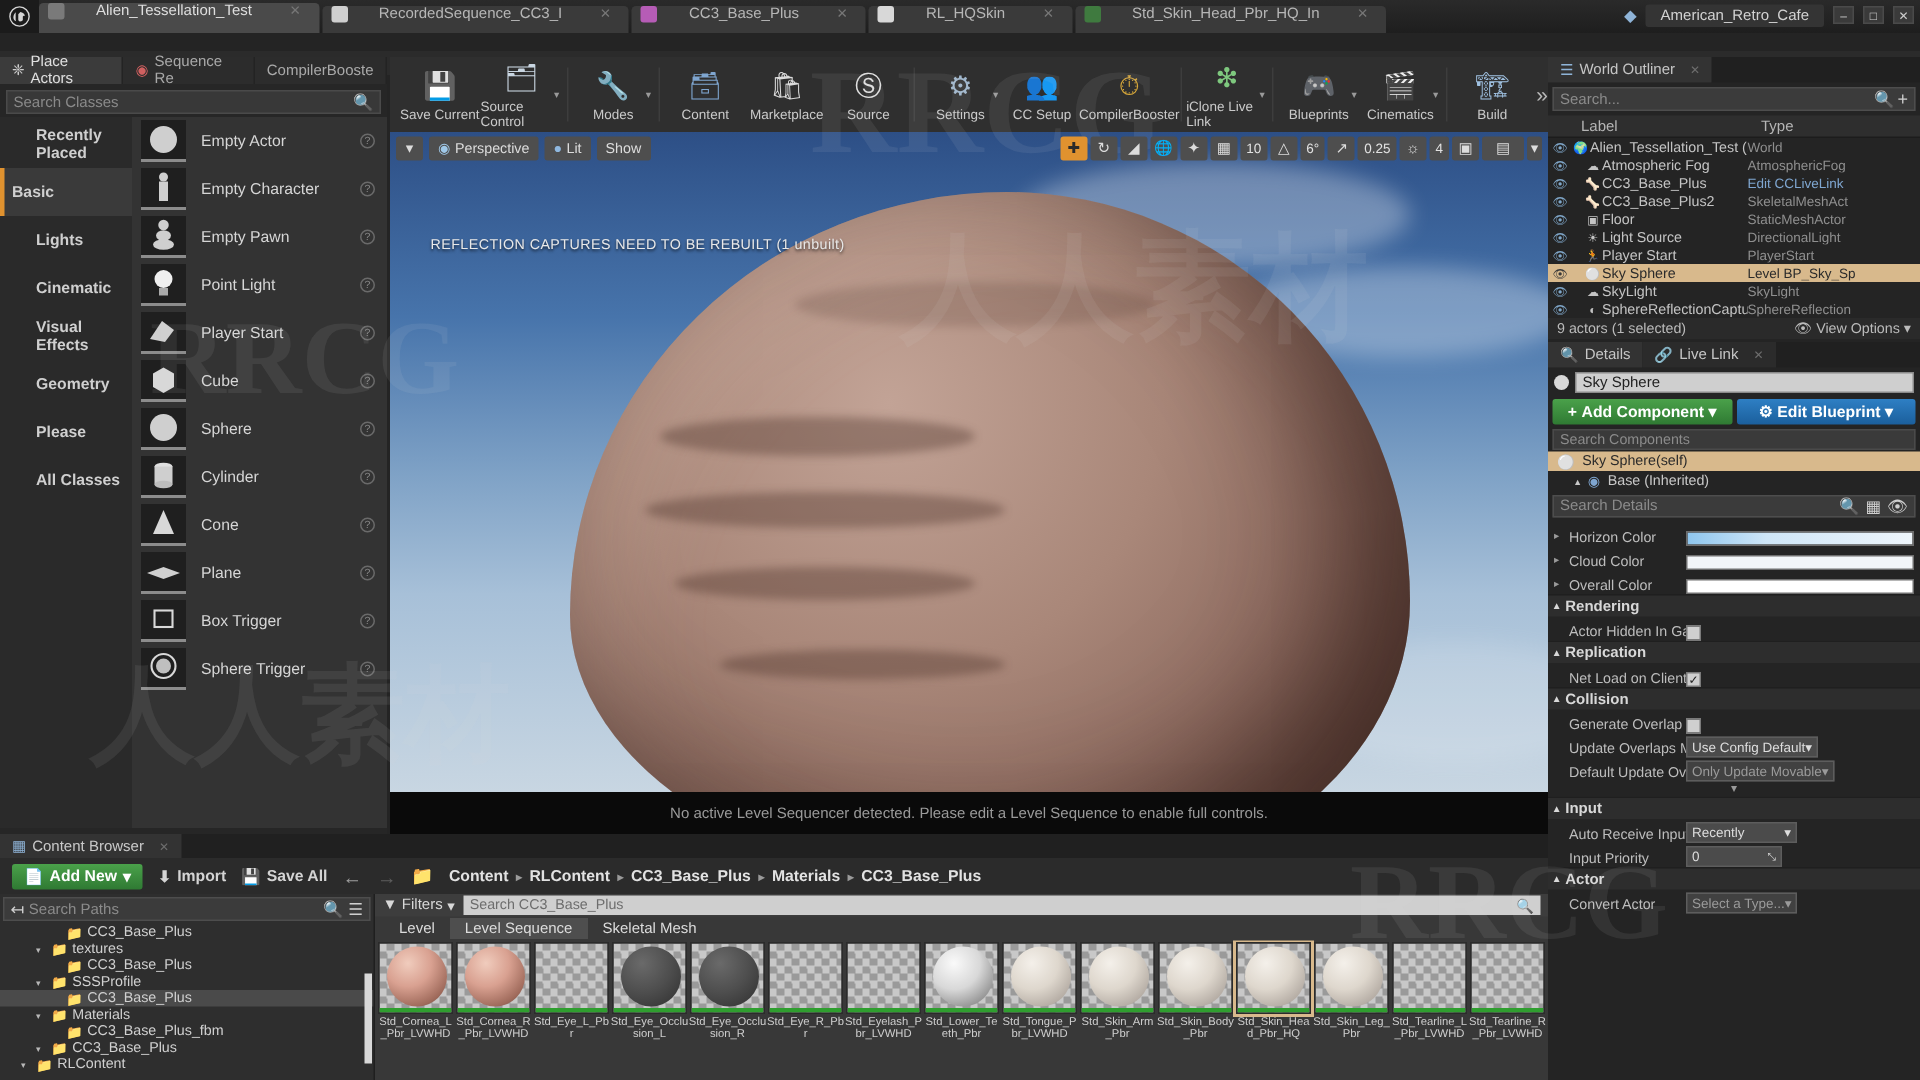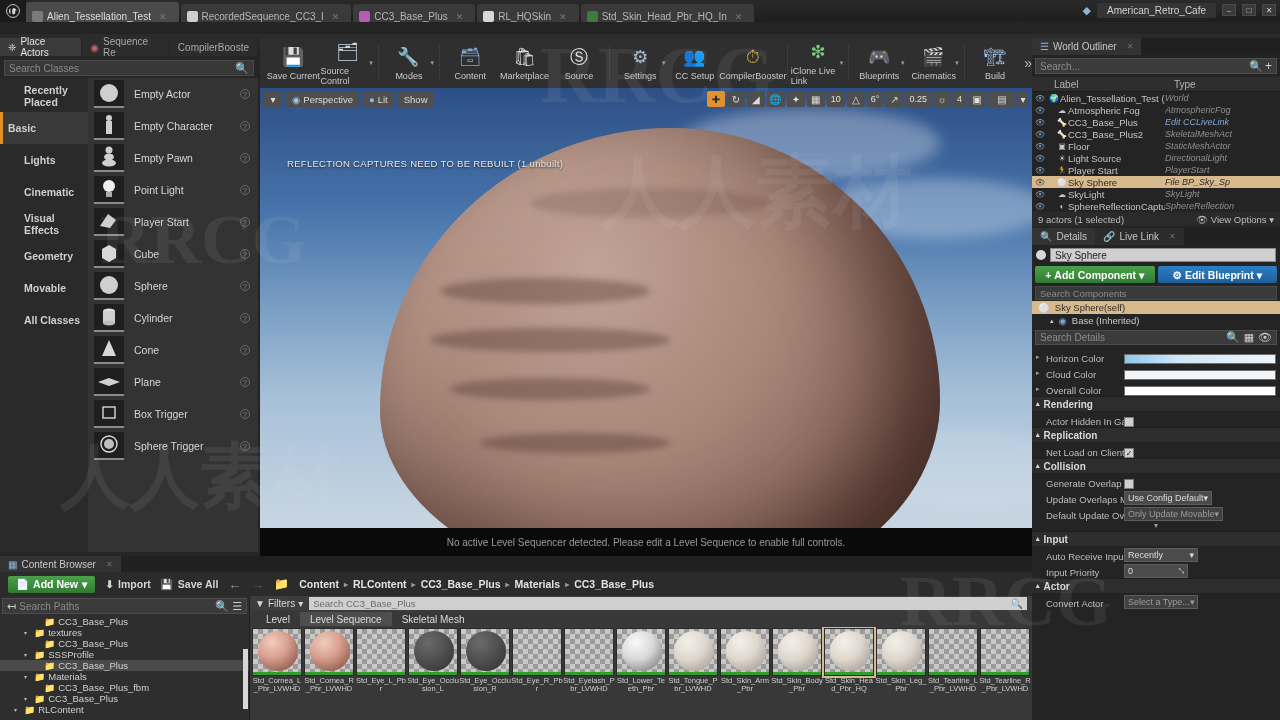--- a/index.html
+++ b/index.html
@@ -6,21 +6,21 @@
   html,body { width:1280px; height:720px; overflow:hidden; background:#1b1b1b;
     font-family:"Liberation Sans", sans-serif; color:#c8c8c8; font-size:11px; }
   #app { position:relative; width:1280px; height:720px; background:#242424; }
 
   
   .titlebar { position:absolute; left:0; top:0; width:1280px; height:22px;
     background:linear-gradient(#2a2a2a,#1e1e1e); display:flex; align-items:flex-end; }
   .ue-logo { width:26px; height:22px; display:flex; align-items:center; justify-content:center;
      background:#1b1b1b; color:#cfcfcf; font-size:14px; }
   .tabs { display:flex; align-items:flex-end; height:22px; flex:1; }
-  .tab { height:18px; display:flex; align-items:flex-end; gap:4px; padding:0 12px 0 6px;
+  .tab { height:18px; display:flex; align-items:flex-start; gap:21px; padding:0 12px 0 6px;
     background:#3a3a3a; color:#b6b6b6; font-size:10px; margin-right:2px; white-space:nowrap;
     border-top-left-radius:3px; border-top-right-radius:3px; position:relative;}
   .tab.active { background:#4a4a4a; color:#dedede; height:20px;}
   .tab .tico { width:11px; height:11px; border-radius:2px; flex:none; }
   .tab .x { font-size:9px; color:#777; margin-left:4px;}
   .titleright { display:flex; align-items:center; gap:6px; padding:0 4px 2px 0; height:22px;}
   .projname { font-size:10px; color:#d2d2d2; background:#343434; padding:2px 10px; border-radius:2px;}
   .wbtn { width:14px; height:12px; background:#3a3a3a; color:#cfcfcf; font-size:8px;
      display:flex; align-items:center; justify-content:center; border:1px solid #4a4a4a;}
 
@@ -104,21 +104,21 @@
   .plus { color:#cfcfcf; font-size:12px; margin-left:2px;}
   .ohead { height:15px; background:#2e2e2e; display:flex; align-items:center; font-size:10px;
      color:#b5b5b5; border-bottom:1px solid #1c1c1c;}
   .ohead .lab { width:142px; padding-left:22px;}
   .orow { height:12px; display:flex; align-items:center; font-size:9.5px; color:#c4c4c4;}
   .orow.sel { background:#d8b98c; color:#2b2b2b;}
   .eye { width:16px; text-align:center; color:#7fa6c8; font-size:8px;}
   .orow.sel .eye { color:#3a3a3a;}
   .oic { width:12px; text-align:center; font-size:8px;}
   .olab { flex:1; white-space:nowrap; overflow:hidden;}
-  .otype { width:115px; color:#8f8f8f; white-space:nowrap; overflow:hidden; font-size:9px;font-style:italic;}
+  .otype { width:115px; color:#8f8f8f; white-space:nowrap; overflow:hidden; font-size:9px;}
   .orow.sel .otype { color:#2b2b2b;}
   .otype.link { color:#7fa6d0;}
   .ofoot { height:14px; display:flex; align-items:center; justify-content:space-between;
      padding:0 6px; font-size:9.5px; color:#bbb; background:#2a2a2a;}
 
   .namerow { height:16px; display:flex; align-items:center; gap:4px; padding:0 4px; margin-top:2px;}
   .namerow .circ { width:10px; height:10px; border-radius:50%; background:#d8d8d8;}
   .nameinput { flex:1; height:14px; background:#cfcfcf; border:1px solid #8a8a8a; color:#222;
       font-size:10px; padding:0 4px; font-family:"Liberation Sans",sans-serif; outline:0;}
   .btnrow { display:flex; gap:3px; padding:3px 3px 2px 3px;}
@@ -341,21 +341,21 @@
       <span class="mag">🔍</span>
     </div>
     <div class="placebody">
       <div class="catcol" id="catcol">
           <div class="cat">Recently Placed</div>
           <div class="cat active">Basic</div>
           <div class="cat">Lights</div>
           <div class="cat">Cinematic</div>
           <div class="cat">Visual Effects</div>
           <div class="cat">Geometry</div>
-          <div class="cat">Movable</div>
+          <div class="cat">Please</div>
           <div class="cat">All Classes</div>
         </div>
       <div class="itemcol" id="itemcol">
           <div class="aitem">
             <div class="thumb">
               <svg width="30" height="26">
                 <circle cx="15" cy="13" r="9" fill="#cfcfcf"></circle>
               </svg>
             </div>
             <span class="nm">Empty Actor</span>
@@ -585,21 +585,21 @@
         <div class="orow">
           <span class="eye">👁</span>
           <span class="oic" style="margin-left: 8px;">🏃</span>
           <span class="olab">Player Start</span>
           <span class="otype">PlayerStart</span>
         </div>
         <div class="orow sel">
           <span class="eye">👁</span>
           <span class="oic" style="margin-left: 8px;">⚪</span>
           <span class="olab">Sky Sphere</span>
-          <span class="otype">File BP_Sky_Sp</span>
+          <span class="otype">Level BP_Sky_Sp</span>
         </div>
         <div class="orow">
           <span class="eye">👁</span>
           <span class="oic" style="margin-left: 8px;">☁</span>
           <span class="olab">SkyLight</span>
           <span class="otype">SkyLight</span>
         </div>
         <div class="orow">
           <span class="eye">👁</span>
           <span class="oic" style="margin-left: 8px;">◐</span>

